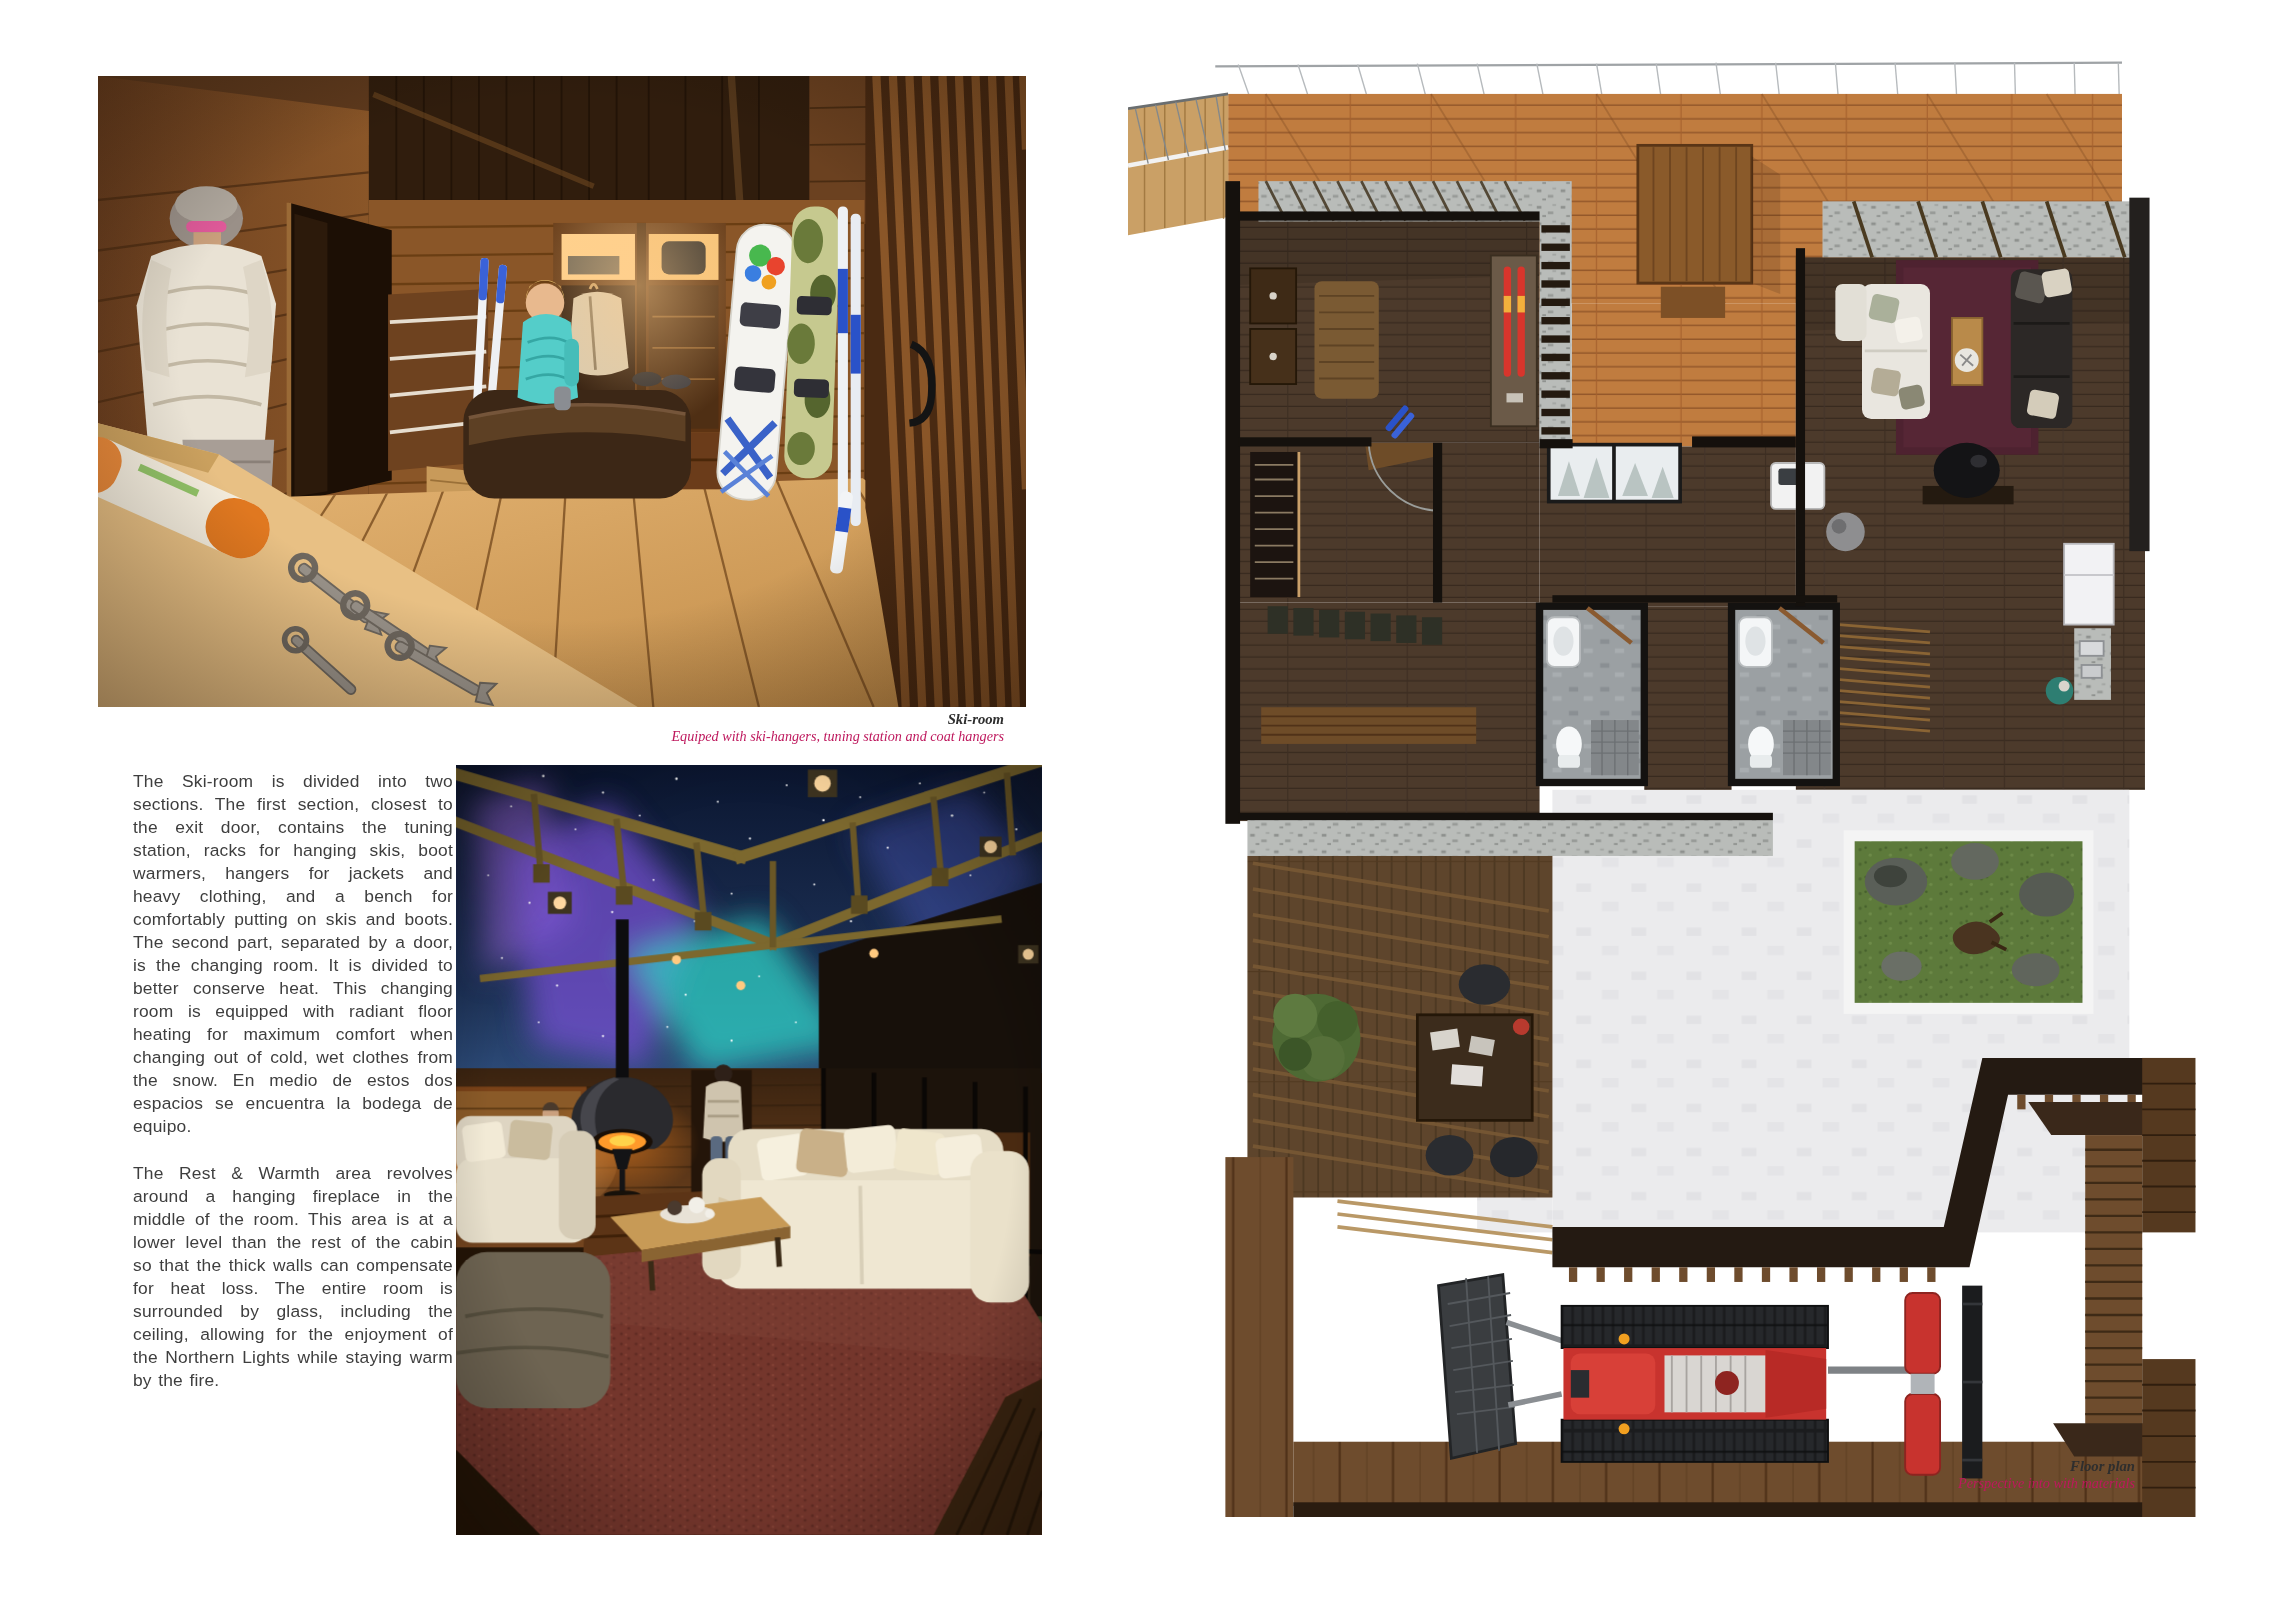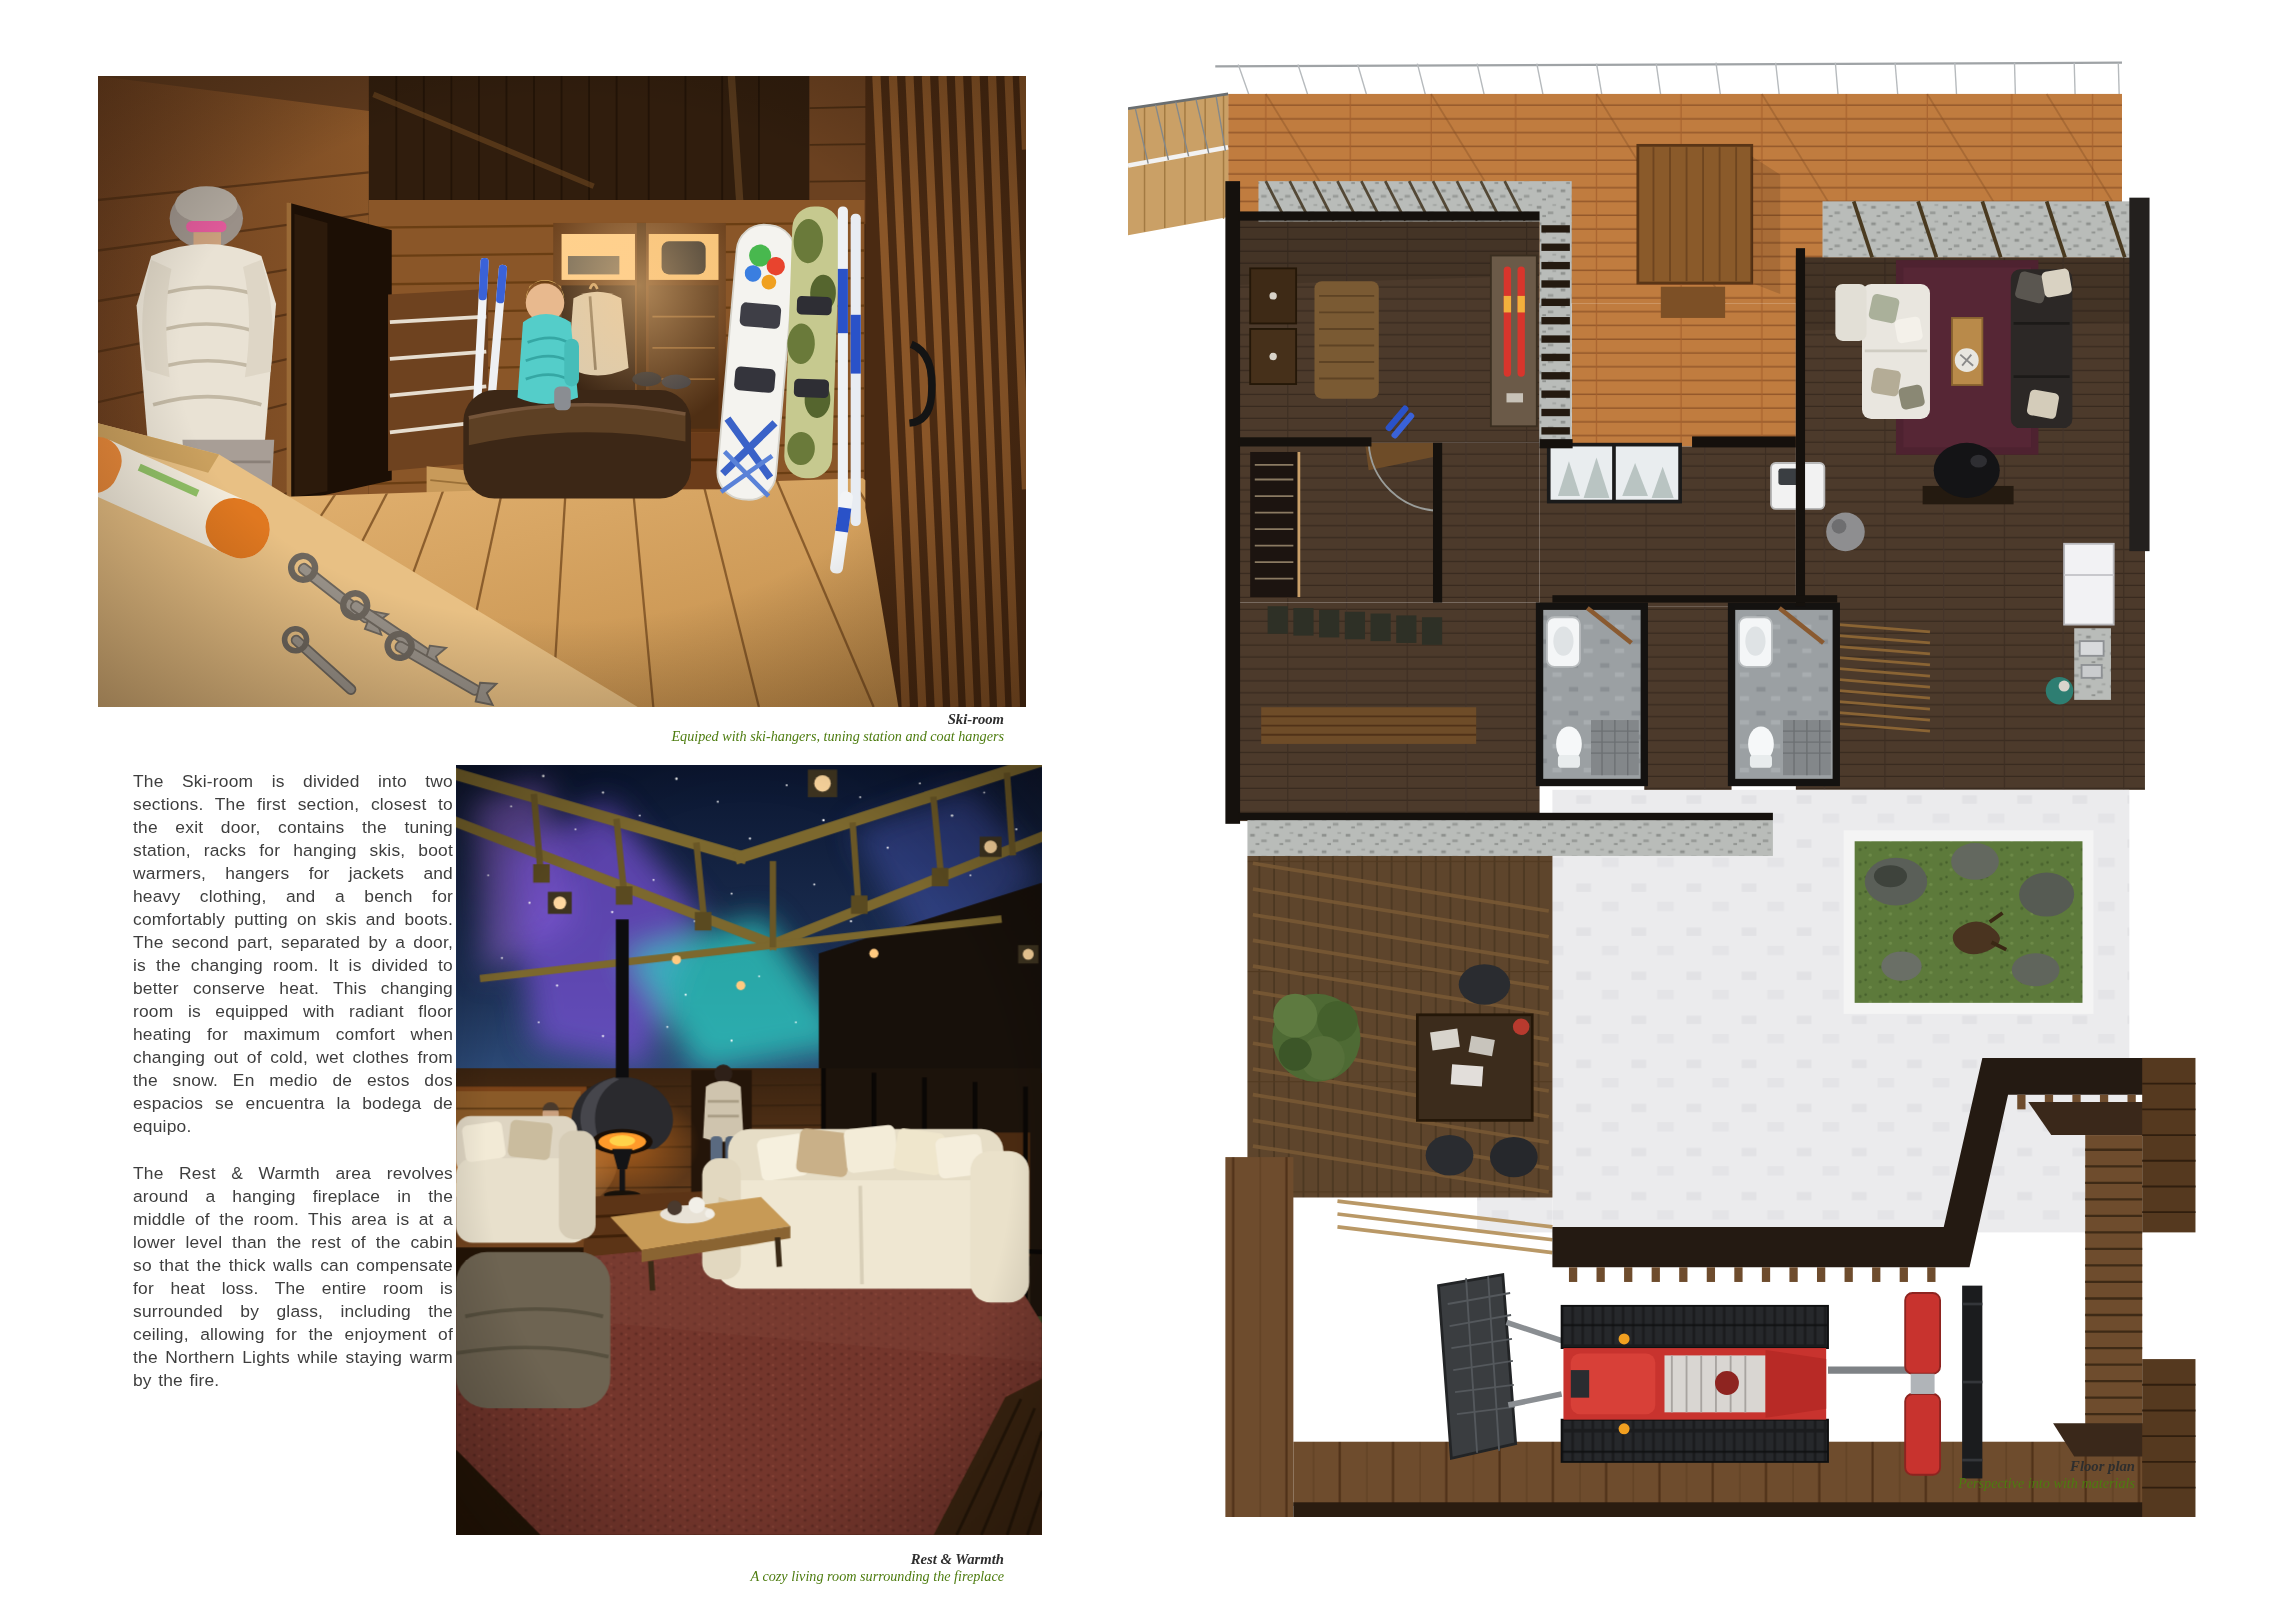--- a/index.html
+++ b/index.html
@@ -8,21 +8,21 @@
   .fig{position:absolute;margin:0;padding:0;display:block;}
   .fig svg{display:block;width:100%;height:100%;}
   .fig-ski{left:98px;top:76px;width:928px;height:631px;}
   .fig-rest{left:456px;top:765px;width:586px;height:770px;}
   .fig-plan{left:1128px;top:37px;width:1118px;height:1480px;}
   .caption{position:absolute;text-align:right;color:#3c3c3c;line-height:17.4px;font-family:Liberation Serif, serif;}
   .cap-ski{right:1292px;top:711px;width:643px;}
   .cap-rest{right:1292px;top:1551px;width:643px;}
   .cap-plan{right:161px;top:1458px;width:643px;}
   .caption .cap-title{font-size:14.7px;font-weight:bold;font-style:italic;color:#2e2e2e;}
-  .caption .cap-sub{font-size:14.2px;font-style:italic;color:#4d7c0f;}
+  .caption .cap-sub{font-size:14.2px;font-style:italic;color:#be185d;}
   .bodytext{position:absolute;left:95px;top:770px;width:320px;
             font-size:17.4px;line-height:23px;color:#3e3e3e;text-align:justify;
             letter-spacing:0.2px;word-spacing:1.4px;margin-left:38px;}
   .bodytext p{margin:0 0 24px 0;text-align:justify;}
 </style>
 </head>
 <body>
 
 <div class="page">
 
@@ -554,24 +554,20 @@
           <circle cx="276" cy="488" r="5" fill="#f2efe8"></circle>
     </g>
     <radialGradient id="r_vig" cx="0.5" cy="0.5" r="0.75">
       <stop offset="0.6" stop-color="#000" stop-opacity="0"></stop>
           <stop offset="1" stop-color="#0d0702" stop-opacity="0.4"></stop>
     </radialGradient>
     <rect width="638" height="838" fill="url(#r_vig)"></rect>
   </svg>
   </figure>
 
-  <div class="caption cap-rest">
-    <div class="cap-title">Rest &amp; Warmth</div>
-    <div class="cap-sub">A cozy living room surrounding the fireplace</div>
-  </div>
 
   <figure class="fig fig-plan">
   <svg viewBox="0 0 1217 1612" preserveAspectRatio="none">
     <defs>
       <pattern id="p_deck" width="180" height="15" patternUnits="userSpaceOnUse">
         <rect width="180" height="15" fill="#c07c3f"></rect>
         <line x1="0" y1="14.2" x2="180" y2="14.2" stroke="#93572a" stroke-width="1.6"></line>
         <line x1="62" y1="0" x2="62" y2="15" stroke="#a5602d" stroke-width="1.2"></line>
         <line x1="150" y1="0" x2="150" y2="15" stroke="#a5602d" stroke-width="1.2"></line>
       </pattern>

